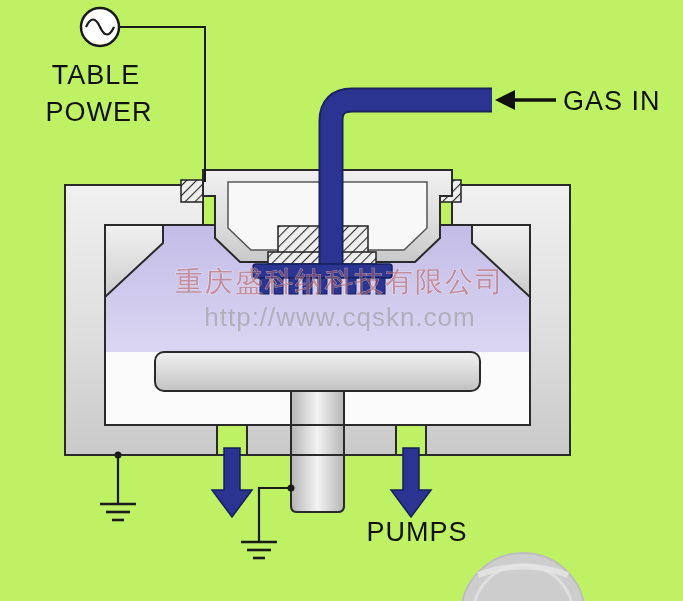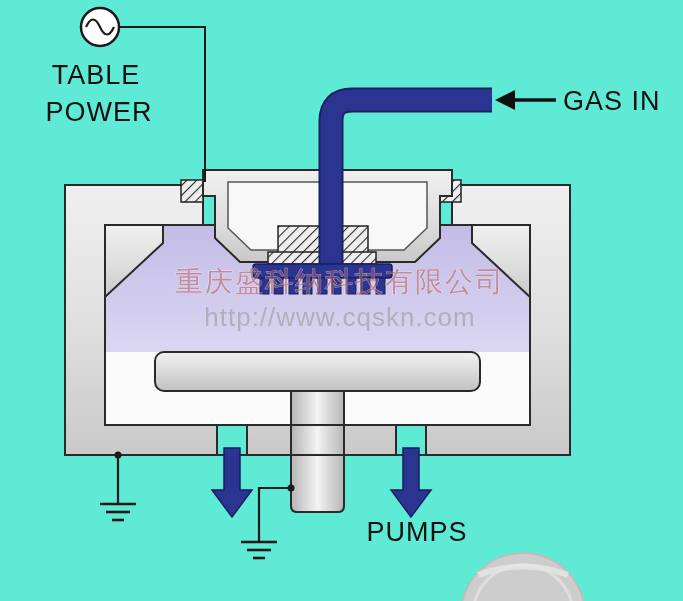--- a/index.html
+++ b/index.html
@@ -5,21 +5,21 @@
   html, body {
     margin: 0;
     padding: 0;
     background: #ffffff;
     font-family: "Liberation Sans", sans-serif;
   }
   .stage {
     position: relative;
     width: 683px;
     height: 601px;
-    background: #5eead4;
+    background: #bef264;
     overflow: hidden;
   }
   svg { display: block; }
   text {
     font-family: "Liberation Sans", sans-serif;
   }
   .big-label {
     font-size: 27px;
     letter-spacing: 1px;
     fill: #111111;

